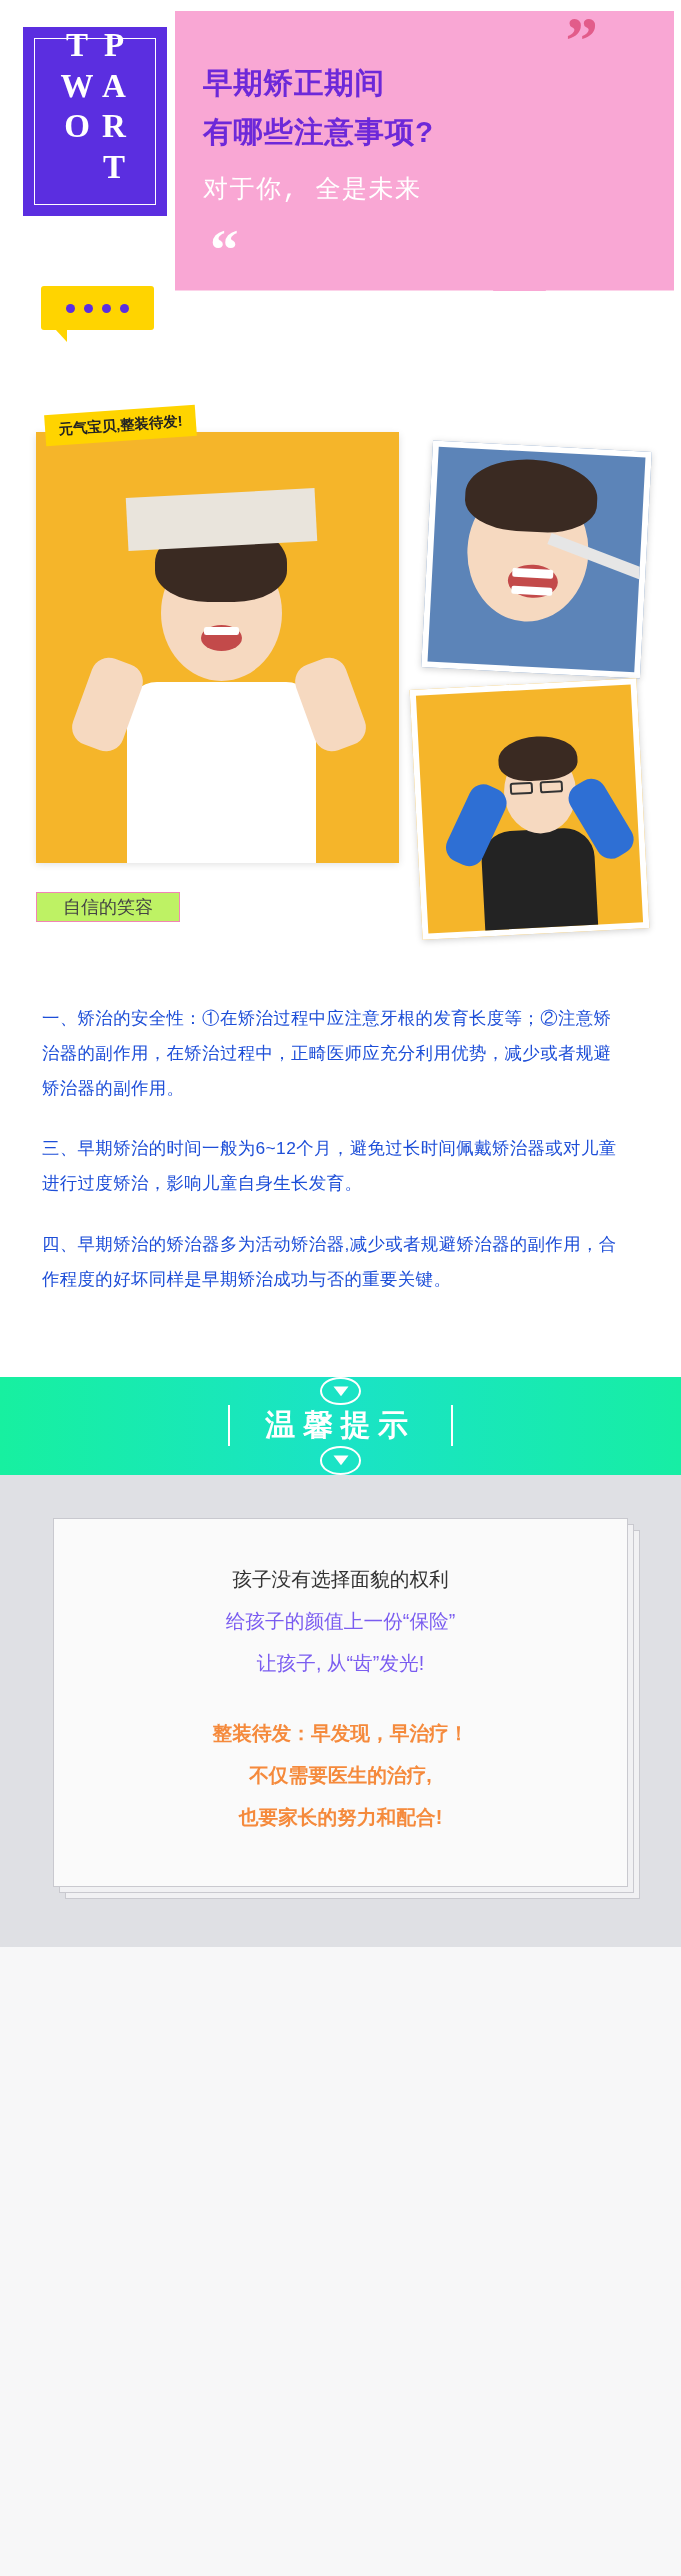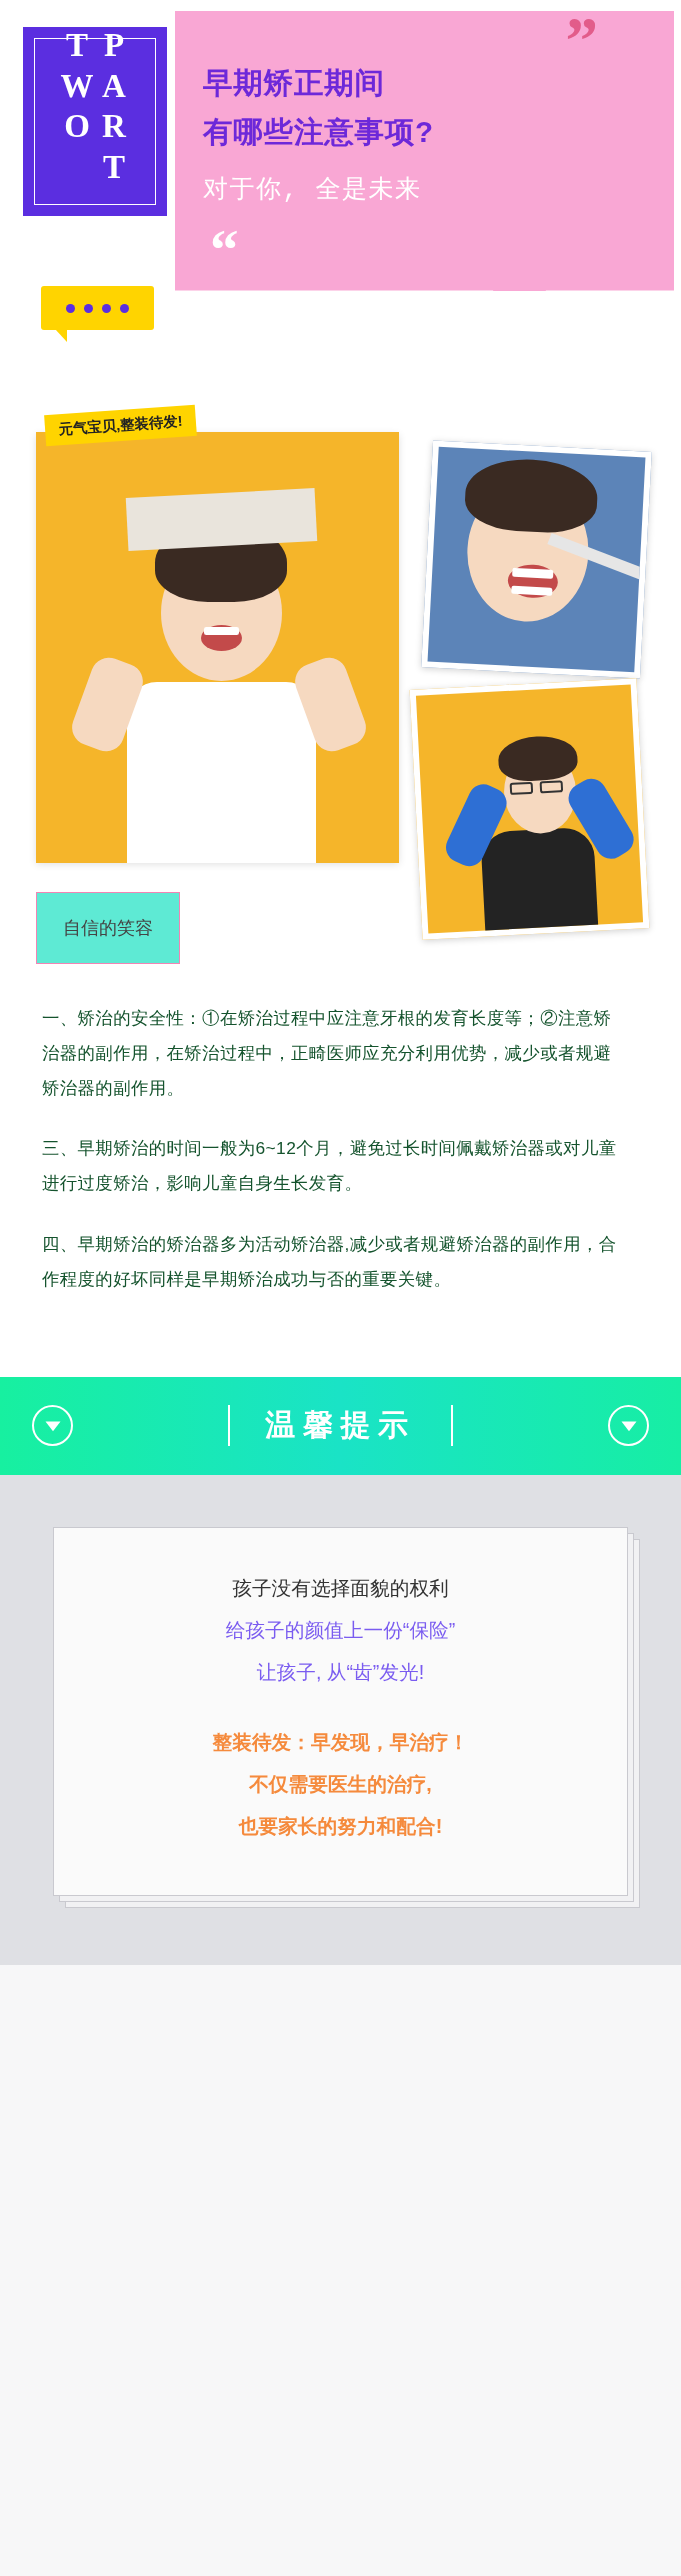--- a/index.html
+++ b/index.html
@@ -193,46 +193,47 @@
     width: 35px; height: 7.6px;
     background: #ffffff;
     border-radius: 2.3px;
   }
   .caption-box {
     position: absolute;
     left: 36px; top: 499px;
     border: 1.5px solid #f284b4;
     color: #444;
     font-size: 18px;
-    padding: 23px 26px;
-    background: #5eead4;
+    padding: 2px 26px;
+    background: #bef264;
   }
 
   
   .body-text {
     background: #ffffff;
     padding: 26px 42px 54px 42px;
   }
   .para {
     font-size: 17.4px;
     line-height: 2.0;
-    color: #14532d;
+    color: #1d4ed8;
     margin: 0 14px 26px 0;
     letter-spacing: 0.4px;
   }
 
   
   .tips-bar {
     position: relative;
     width: 681px;
     height: 98px;
     background: linear-gradient(90deg, #17f0a0 0%, #1ae3c6 50%, #17eea4 100%);
     display: flex;
     align-items: center;
-    justify-content: space-between;
+    justify-content: center;
+    flex-direction: column;
   }
   .tips-title {
     color: #ffffff;
     font-size: 30px;
     font-weight: bold;
     letter-spacing: 7.6px;
     padding: 0 35px;
     border-left: 2.3px solid #ffffff;
     border-right: 2.3px solid #ffffff;
   }
@@ -247,21 +248,21 @@
 
   
   .tips-section {
     background: #dfe0e4;
     padding: 36px 0 53px 0;
     position: relative;
   }
   .card-stack {
     position: relative;
     width: 575px;
-    margin: 16px auto;
+    margin: 7px auto;
   }
   .card-shadow {
     position: absolute;
     background: #f1f1f3;
     border: 0.8px solid #c9c9cf;
   }
   .card-s1 { left: 12px; top: 12px; right: -12px; bottom: -12px; }
   .card-s2 { left: 6px; top: 6px; right: -6px; bottom: -6px; }
   .card-main {
     position: relative;

